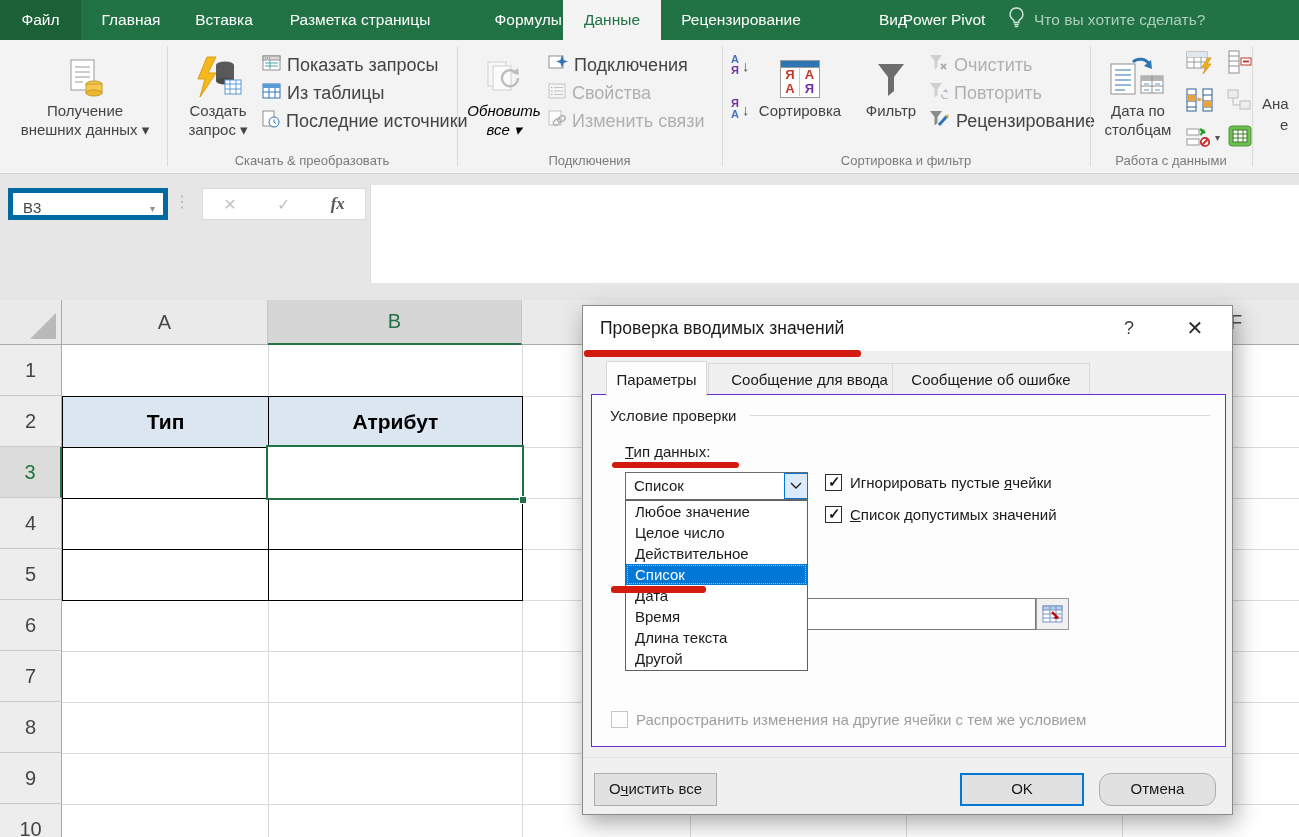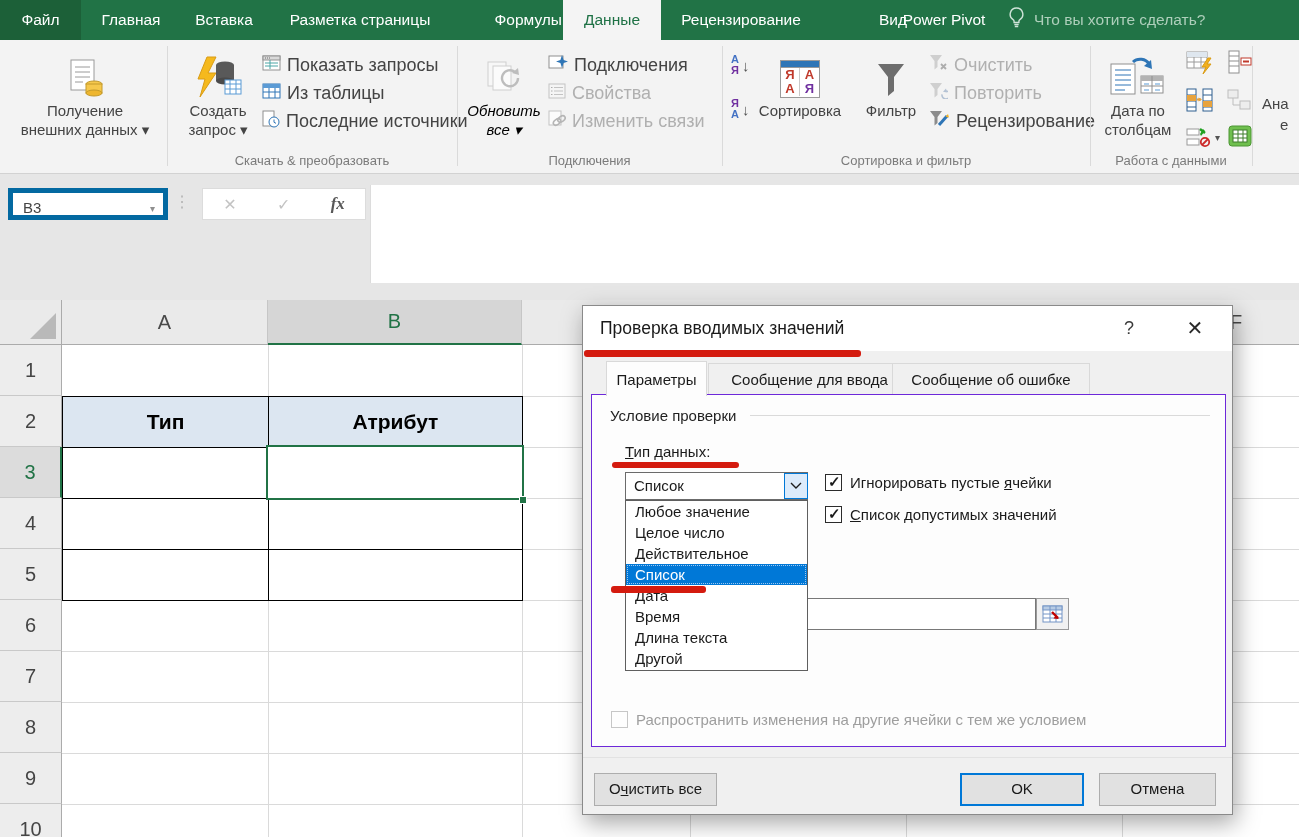--- a/index.html
+++ b/index.html
@@ -487,18 +487,18 @@
 
     <div class="ckrow disabled" style="left:19px;top:316px;">
       <span class="ckbox"></span>
       <span class="lbl">Распространить изменения на другие ячейки с тем же условием</span>
     </div>
   </div>
 
   <div id="dsep"></div>
   <div class="dbtn" id="btn-clear" style="left:11px;width:123px;"><span>О</span><span class="u">ч</span><span>истить все</span></div>
   <div class="dbtn" id="btn-ok" style="left:377px;width:124px;">OK</div>
-  <div class="dbtn" id="btn-cancel" style="left:516px;width:117px;">Отмена</div>
+  <div class="dbtn" id="btn-cancel" style="left:516px;width:117px;border-radius:12px;">Отмена</div>
 </div>
 
 <div class="redline" style="left:584px;top:350px;width:277px;height:7px;"></div>
 <div class="redline" style="left:612px;top:462px;width:127px;height:6px;"></div>
 <div class="redline" style="left:611px;top:586px;width:95px;height:7px;"></div>
 
 </body></html>

